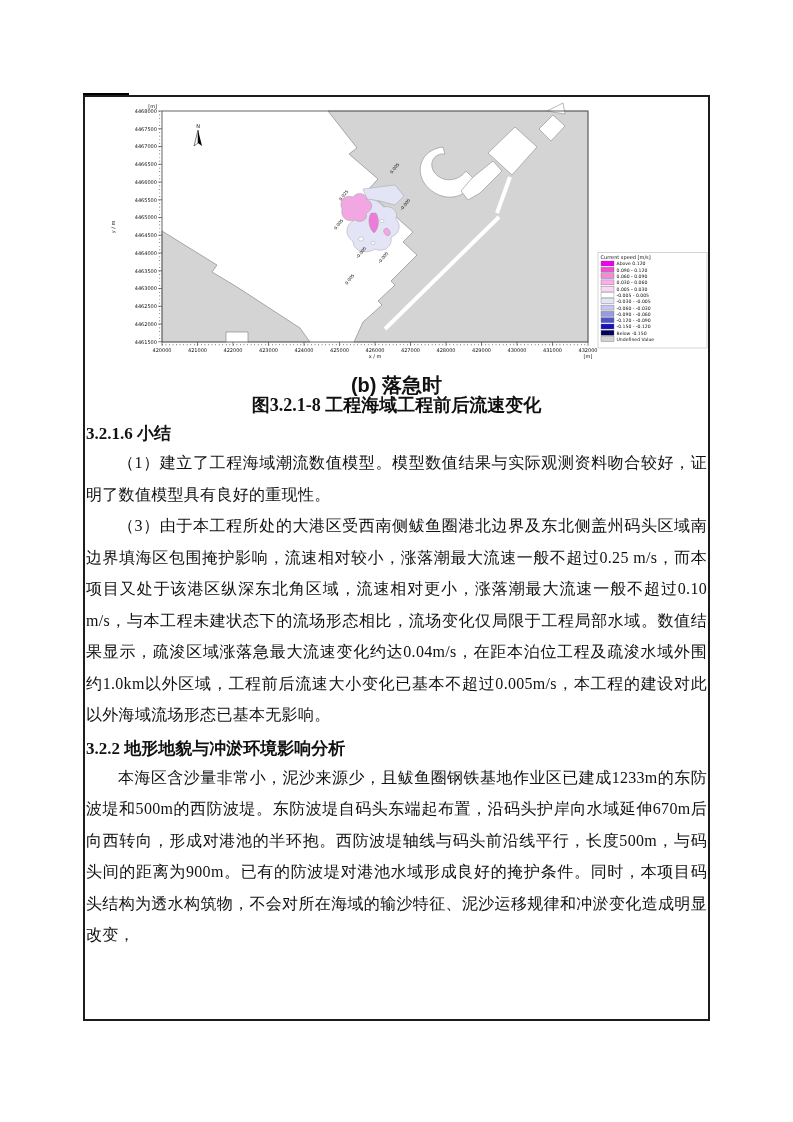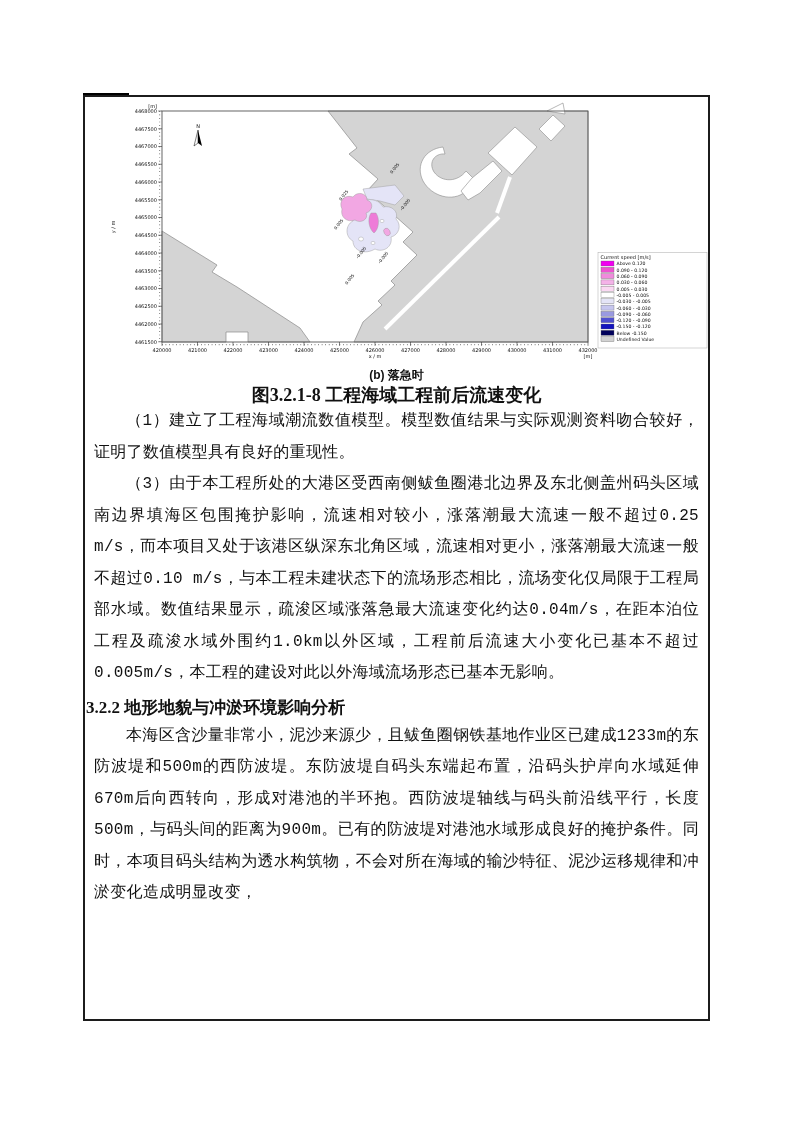--- a/index.html
+++ b/index.html
@@ -9,30 +9,30 @@
   }
   .content-box{
     position:absolute;left:83px;top:95px;width:627px;height:926px;
     border:2px solid #1c1c1c;box-sizing:border-box;overflow:hidden;background:#fff;
   }
   .scan-bar{position:absolute;left:83px;top:93px;width:46px;height:4px;background:#000;}
   .fig{margin:4px 0 0 10px;width:613px;}
   .fig svg{display:block;}
   svg text{font-family:"DejaVu Sans","Liberation Sans",sans-serif;}
   .cap-sub{
-    text-align:center;font-weight:bold;font-size:12px;line-height:20px;margin-top:2px;
+    text-align:center;font-weight:bold;font-size:20px;line-height:20px;margin-top:12px;
     font-family:"Liberation Sans","DejaVu Sans",sans-serif;
   }
   .cap-main{
     text-align:center;font-weight:bold;font-size:18px;line-height:21px;
   }
   .h-sec{font-size:17px;font-weight:bold;line-height:26px;margin:5px 0 0 1px;text-align:left;}
   .body-p{
     font-size:16px;line-height:31.5px;text-align:justify;text-indent:2em;
-    margin:0 9px;letter-spacing:0.3px;font-family:Liberation Mono, monospace;
+    margin:0 1px;letter-spacing:0.3px;
   }
 </style>
 </head>
 <body>
 
 <div class="scan-bar"></div>
 
 <div class="content-box">
 
   <div class="fig">
@@ -176,18 +176,19 @@
             <rect x="506" y="235.6" width="13" height="5" fill="#D2D2D2" stroke="#666" stroke-width="0.35"></rect>
             <text x="521.5" y="240" font-size="4.6" fill="#111">Undefined Value</text>
           </g>
       </g>
     </svg>
   </div>
 
   <div class="cap-sub">(b) 落急时</div>
   <div class="cap-main">图3.2.1-8 工程海域工程前后流速变化</div>
 
+  <div class="h-sec">3.2.1.6 小结</div>
   <p class="body-p">（1）建立了工程海域潮流数值模型。模型数值结果与实际观测资料吻合较好，证明了数值模型具有良好的重现性。</p>
   <p class="body-p">（3）由于本工程所处的大港区受西南侧鲅鱼圈港北边界及东北侧盖州码头区域南边界填海区包围掩护影响，流速相对较小，涨落潮最大流速一般不超过0.25 m/s，而本项目又处于该港区纵深东北角区域，流速相对更小，涨落潮最大流速一般不超过0.10 m/s，与本工程未建状态下的流场形态相比，流场变化仅局限于工程局部水域。数值结果显示，疏浚区域涨落急最大流速变化约达0.04m/s，在距本泊位工程及疏浚水域外围约1.0km以外区域，工程前后流速大小变化已基本不超过0.005m/s，本工程的建设对此以外海域流场形态已基本无影响。</p>
   <div class="h-sec">3.2.2 地形地貌与冲淤环境影响分析</div>
   <p class="body-p">本海区含沙量非常小，泥沙来源少，且鲅鱼圈钢铁基地作业区已建成1233m的东防波堤和500m的西防波堤。东防波堤自码头东端起布置，沿码头护岸向水域延伸670m后向西转向，形成对港池的半环抱。西防波堤轴线与码头前沿线平行，长度500m，与码头间的距离为900m。已有的防波堤对港池水域形成良好的掩护条件。同时，本项目码头结构为透水构筑物，不会对所在海域的输沙特征、泥沙运移规律和冲淤变化造成明显改变，</p>
 
 </div>
 
 </body></html>

